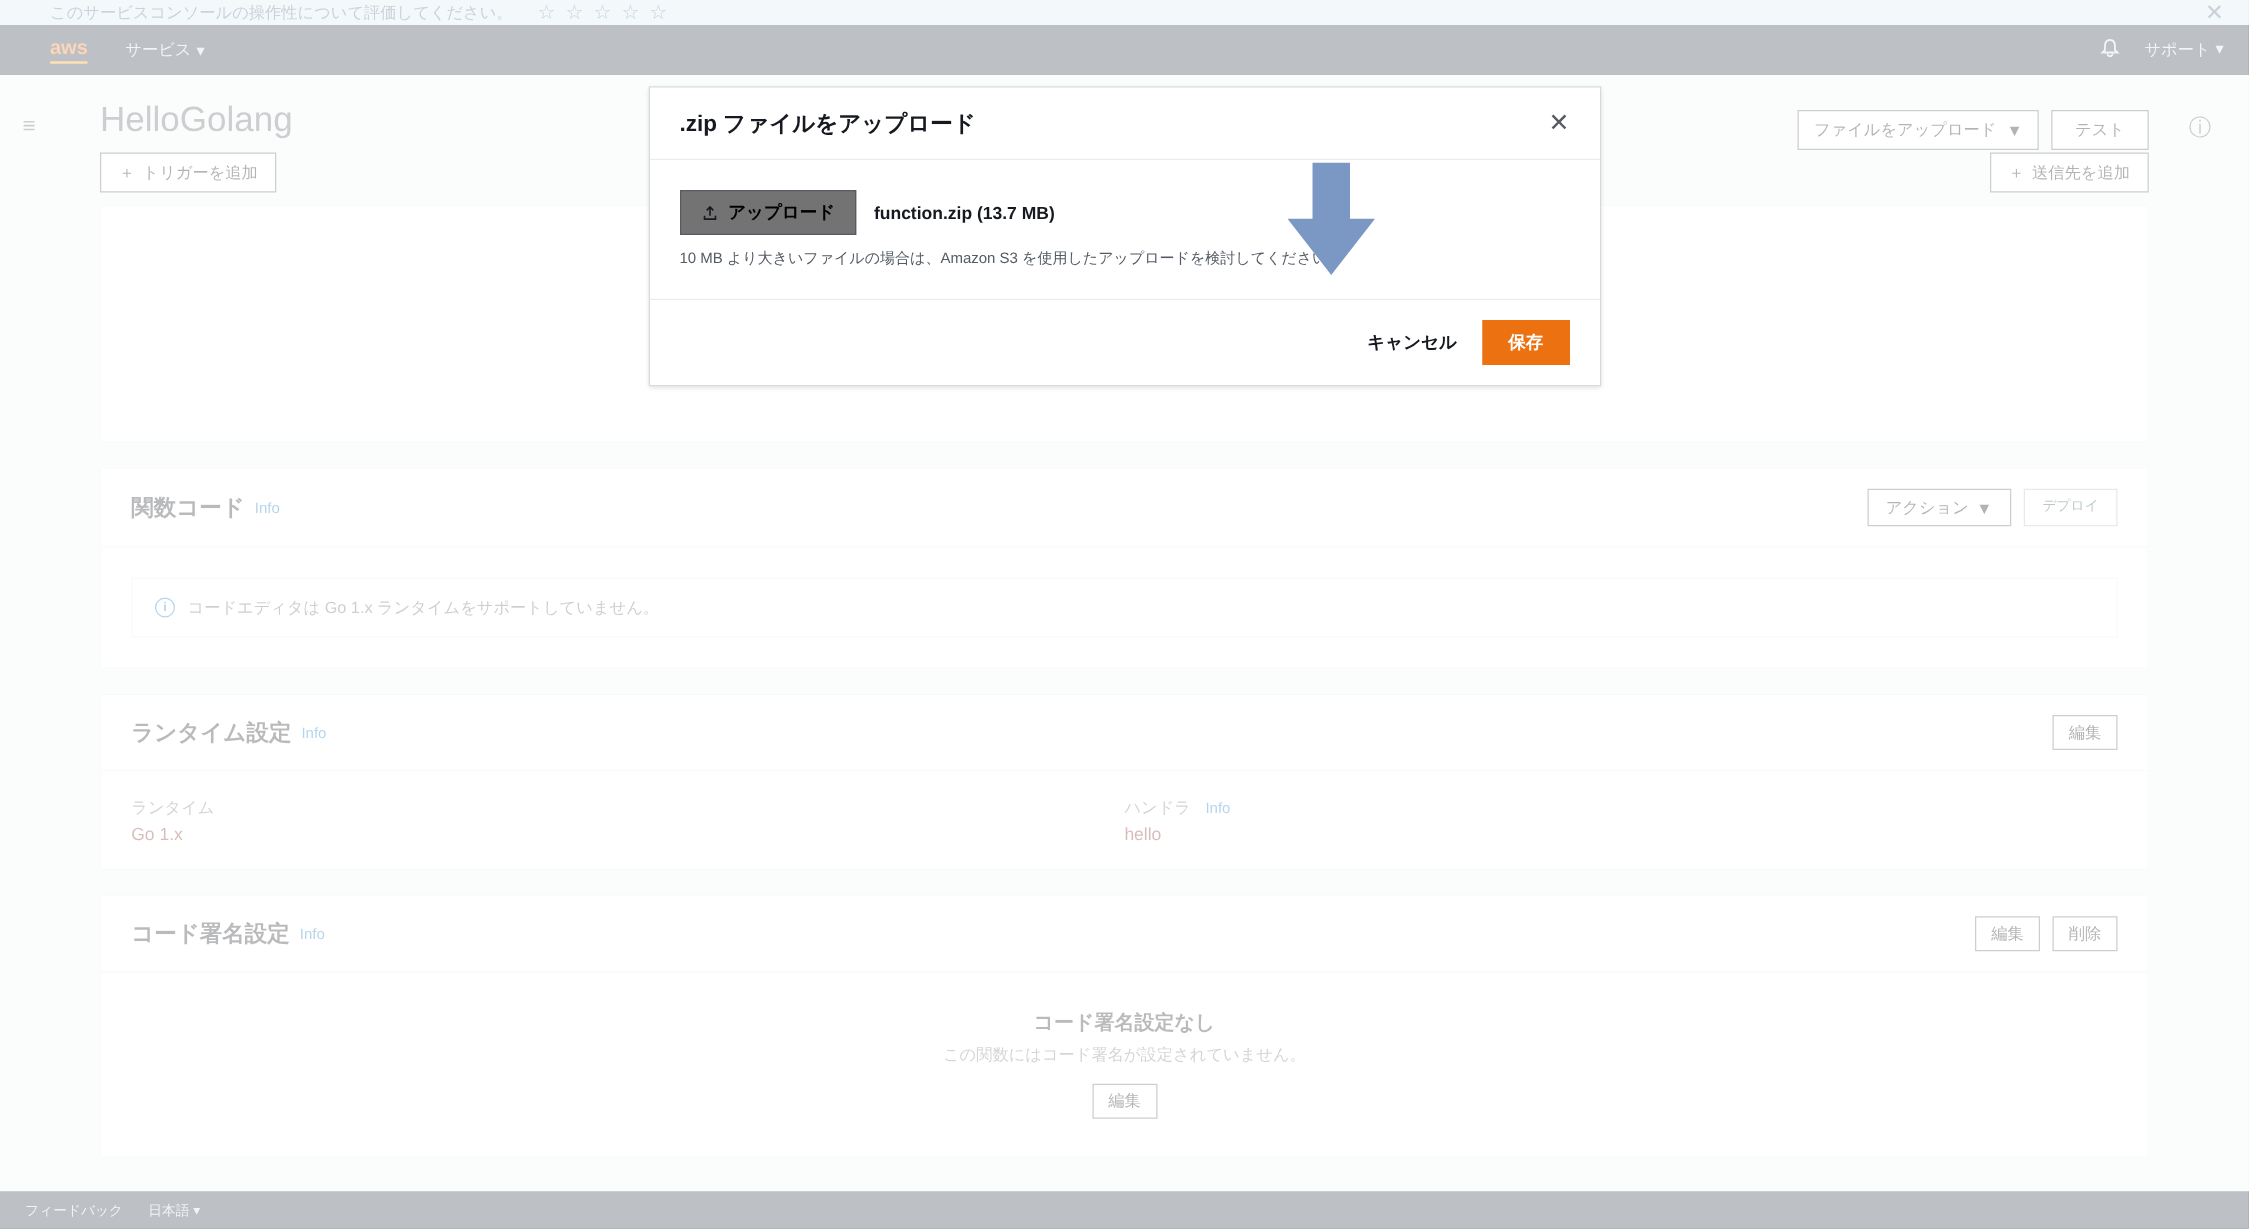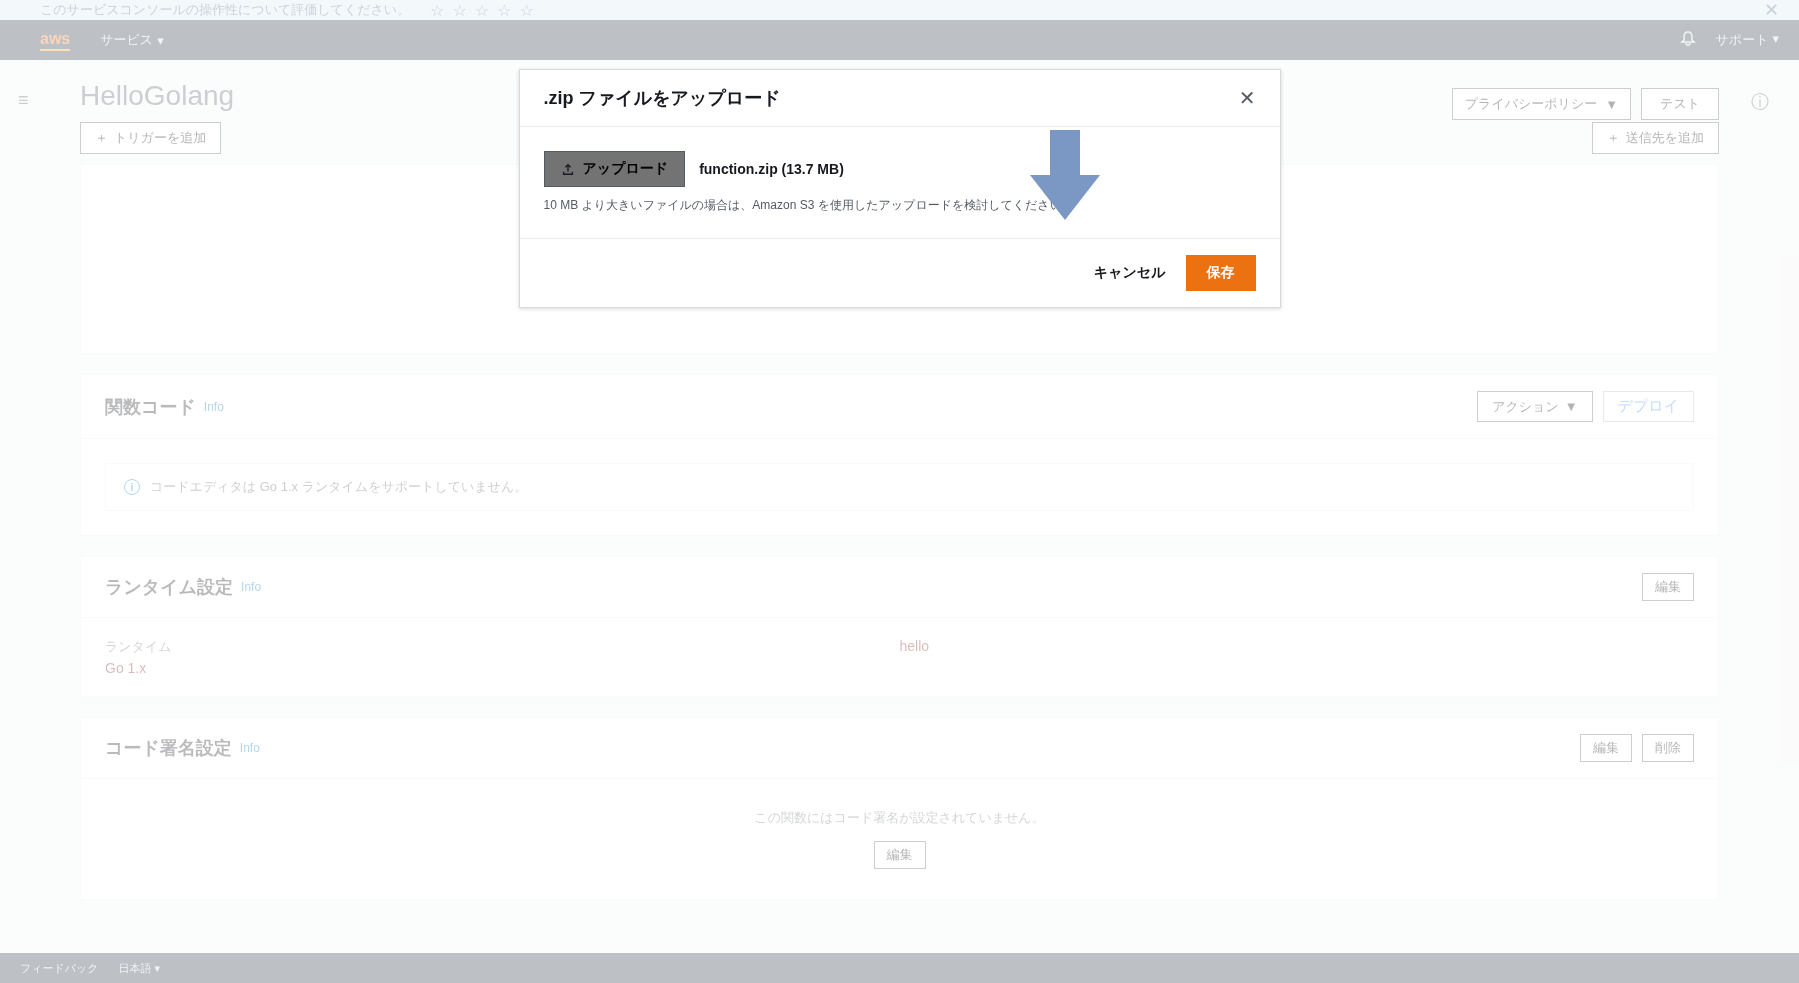--- a/index.html
+++ b/index.html
@@ -37,21 +37,21 @@
 
 .add-trigger-btn, .add-dest-btn { background: #fff; border: 1px solid #545b64; padding: 6px 14px; font-size: 13px; display: inline-flex; align-items: center; gap: 6px; }
 .add-trigger-row { display: flex; justify-content: space-between; margin: 10px 0; }
 
 .section-panel { background: #fff; border: 1px solid #eaeded; margin-top: 20px; padding: 0; }
 .section-header { display: flex; align-items: center; padding: 16px 24px; border-bottom: 1px solid #eaeded; }
 .section-title { font-size: 18px; font-weight: 700; color: #16191f; }
 .info-link { color: #0073bb; font-size: 12px; margin-left: 8px; }
 .section-actions { margin-left: auto; display: flex; gap: 10px; }
 .action-btn { background: #fff; border: 1px solid #545b64; padding: 5px 14px; font-size: 13px; display: flex; align-items: center; gap: 6px; }
-.deploy-btn { background: #fff; border: 1px solid #aab7b8; color: #3b82f6; padding: 5px 14px; font-size: 15px; text-align: center; }
+.deploy-btn { background: #fff; border: 1px solid #aab7b8; color: #14532d; padding: 5px 14px; font-size: 11px; text-align: center; }
 
 .code-editor-notice { margin: 24px; padding: 14px 18px; border: 1px solid #eaeded; display: flex; align-items: center; gap: 10px; color: #545b64; font-size: 13px; }
 .info-icon-circle { width: 16px; height: 16px; border: 1.5px solid #0073bb; border-radius: 50%; display: flex; align-items: center; justify-content: center; color: #0073bb; font-size: 10px; font-weight: bold; }
 
 .runtime-grid { display: flex; padding: 20px 24px; }
 .runtime-col { flex: 1; }
 .runtime-label { color: #687078; font-size: 13px; margin-bottom: 4px; }
 .runtime-value { color: #7f1d1d; font-size: 14px; }
 
 .edit-small-btn { background: #fff; border: 1px solid #545b64; padding: 4px 12px; font-size: 13px; }
@@ -121,21 +121,21 @@
 </div>
 
 <span class="hamburger">≡</span>
 <span class="info-icon-page">ⓘ</span>
 
 <div class="main">
   <h1 class="page-title">HelloGolang</h1>
 
   <div class="header-actions">
     <div class="dropdown-btn">
-      <span>プライバシーポリシー</span>
+      <span>ファイルをアップロード</span>
       <span>▼</span>
     </div>
     <div class="test-btn">テスト</div>
   </div>
 
   <div class="add-trigger-row">
     <div class="add-trigger-btn">
       <span>＋</span>
       <span>トリガーを追加</span>
     </div>
@@ -172,35 +172,40 @@
       <div class="section-actions">
         <div class="edit-small-btn">編集</div>
       </div>
     </div>
     <div class="runtime-grid">
       <div class="runtime-col">
         <div class="runtime-label">ランタイム</div>
         <div class="runtime-value">Go 1.x</div>
       </div>
       <div class="runtime-col">
+        <div class="runtime-label">
+          <span>ハンドラ</span>
+          <span class="info-link">Info</span>
+        </div>
         <div class="runtime-value">hello</div>
       </div>
     </div>
   </div>
 
   <div class="section-panel">
     <div class="section-header">
       <span class="section-title">コード署名設定</span>
       <span class="info-link">Info</span>
       <div class="section-actions">
         <div class="edit-small-btn">編集</div>
         <div class="edit-small-btn">削除</div>
       </div>
     </div>
     <div class="no-signing">
+      <div class="no-signing-title">コード署名設定なし</div>
       <div class="no-signing-sub">この関数にはコード署名が設定されていません。</div>
       <div class="edit-small-btn" style="display:inline-block">編集</div>
     </div>
   </div>
 
 </div>
 
 <div class="footer">
   <div class="footer-left">
     <span>フィードバック</span>

